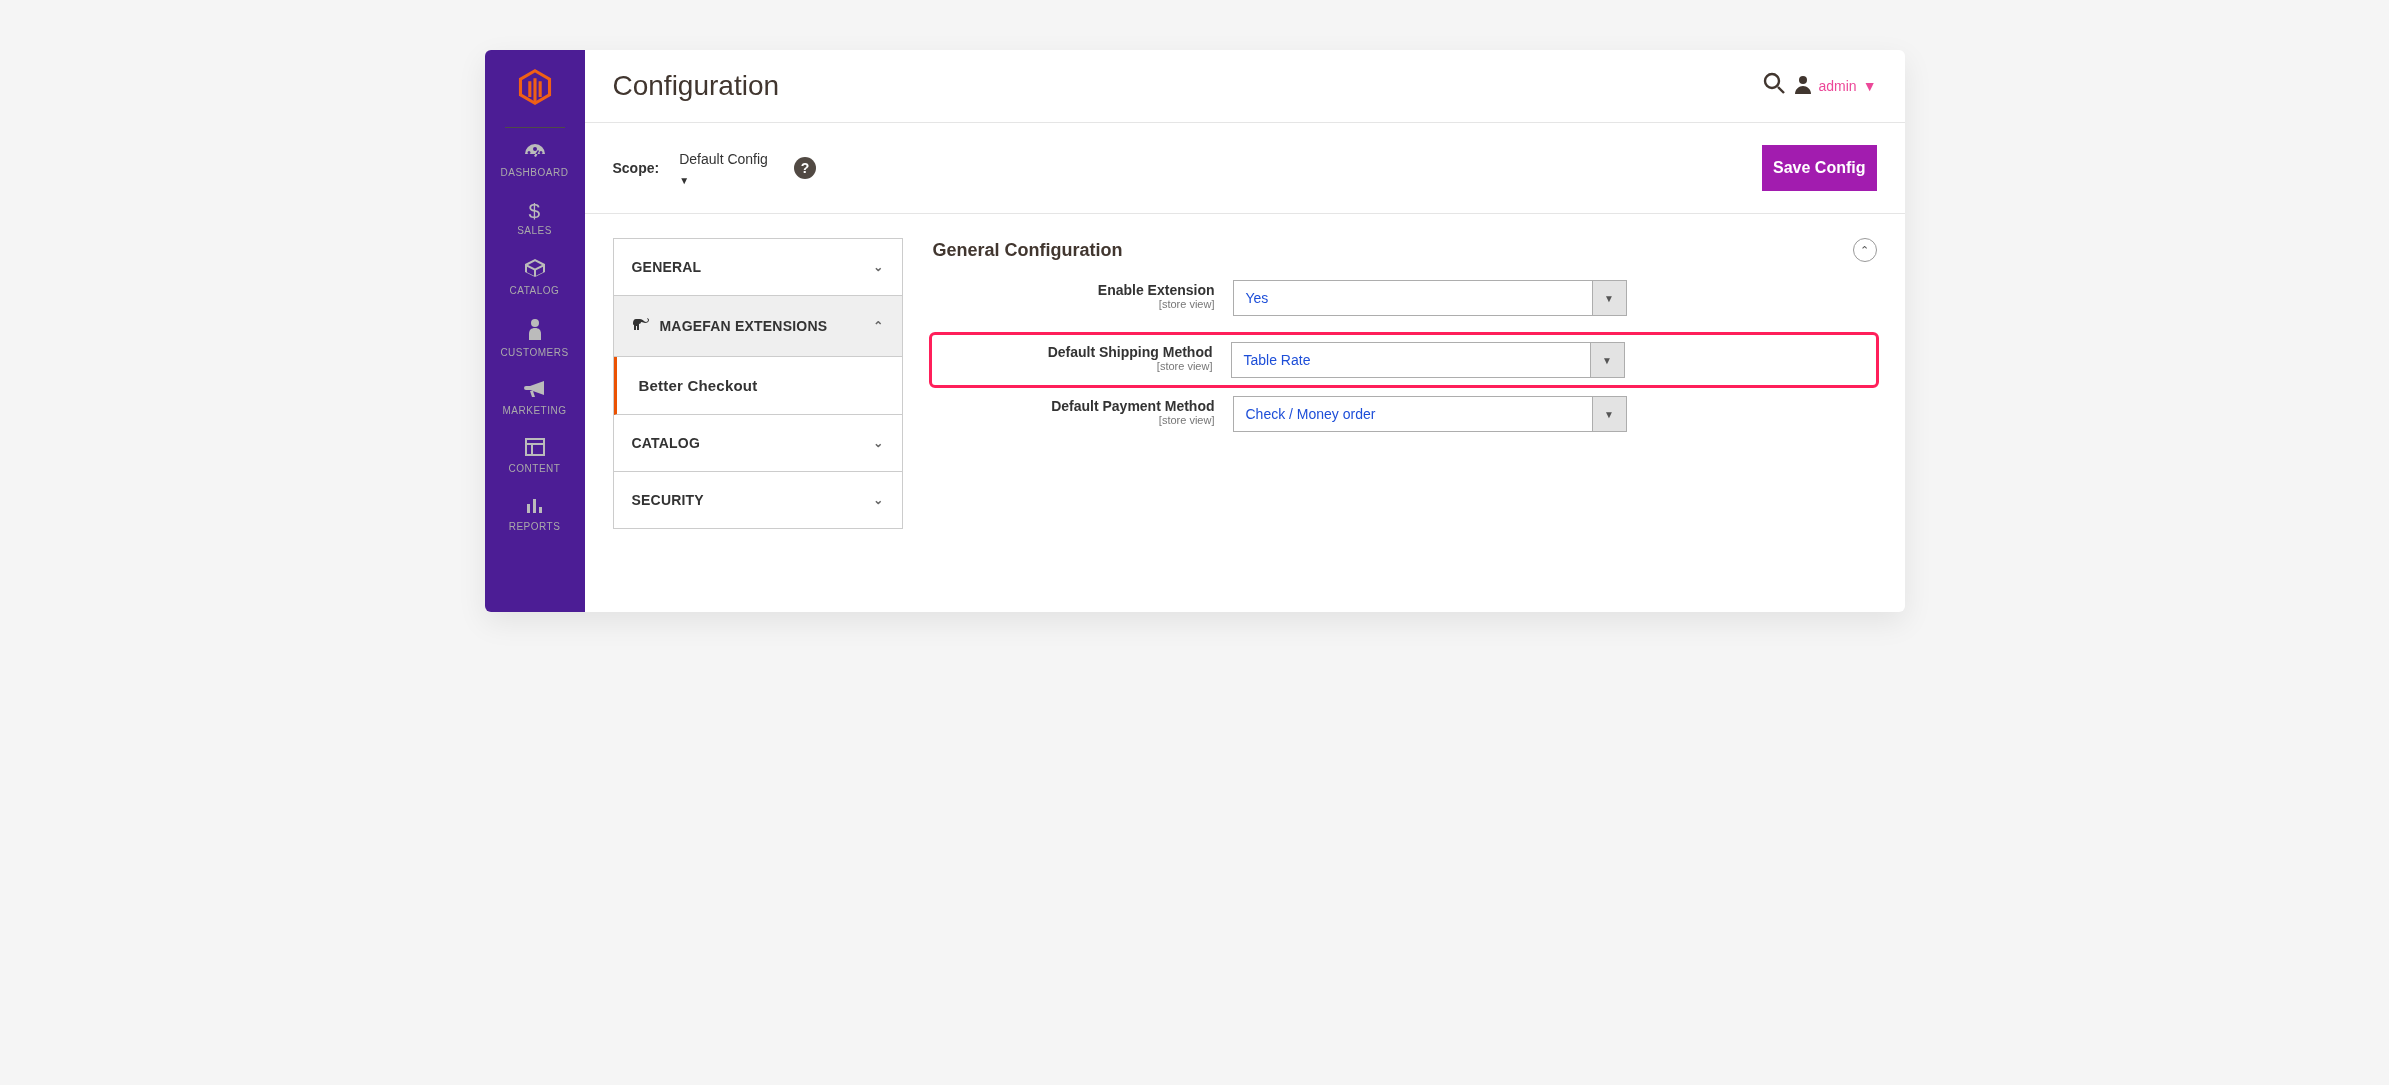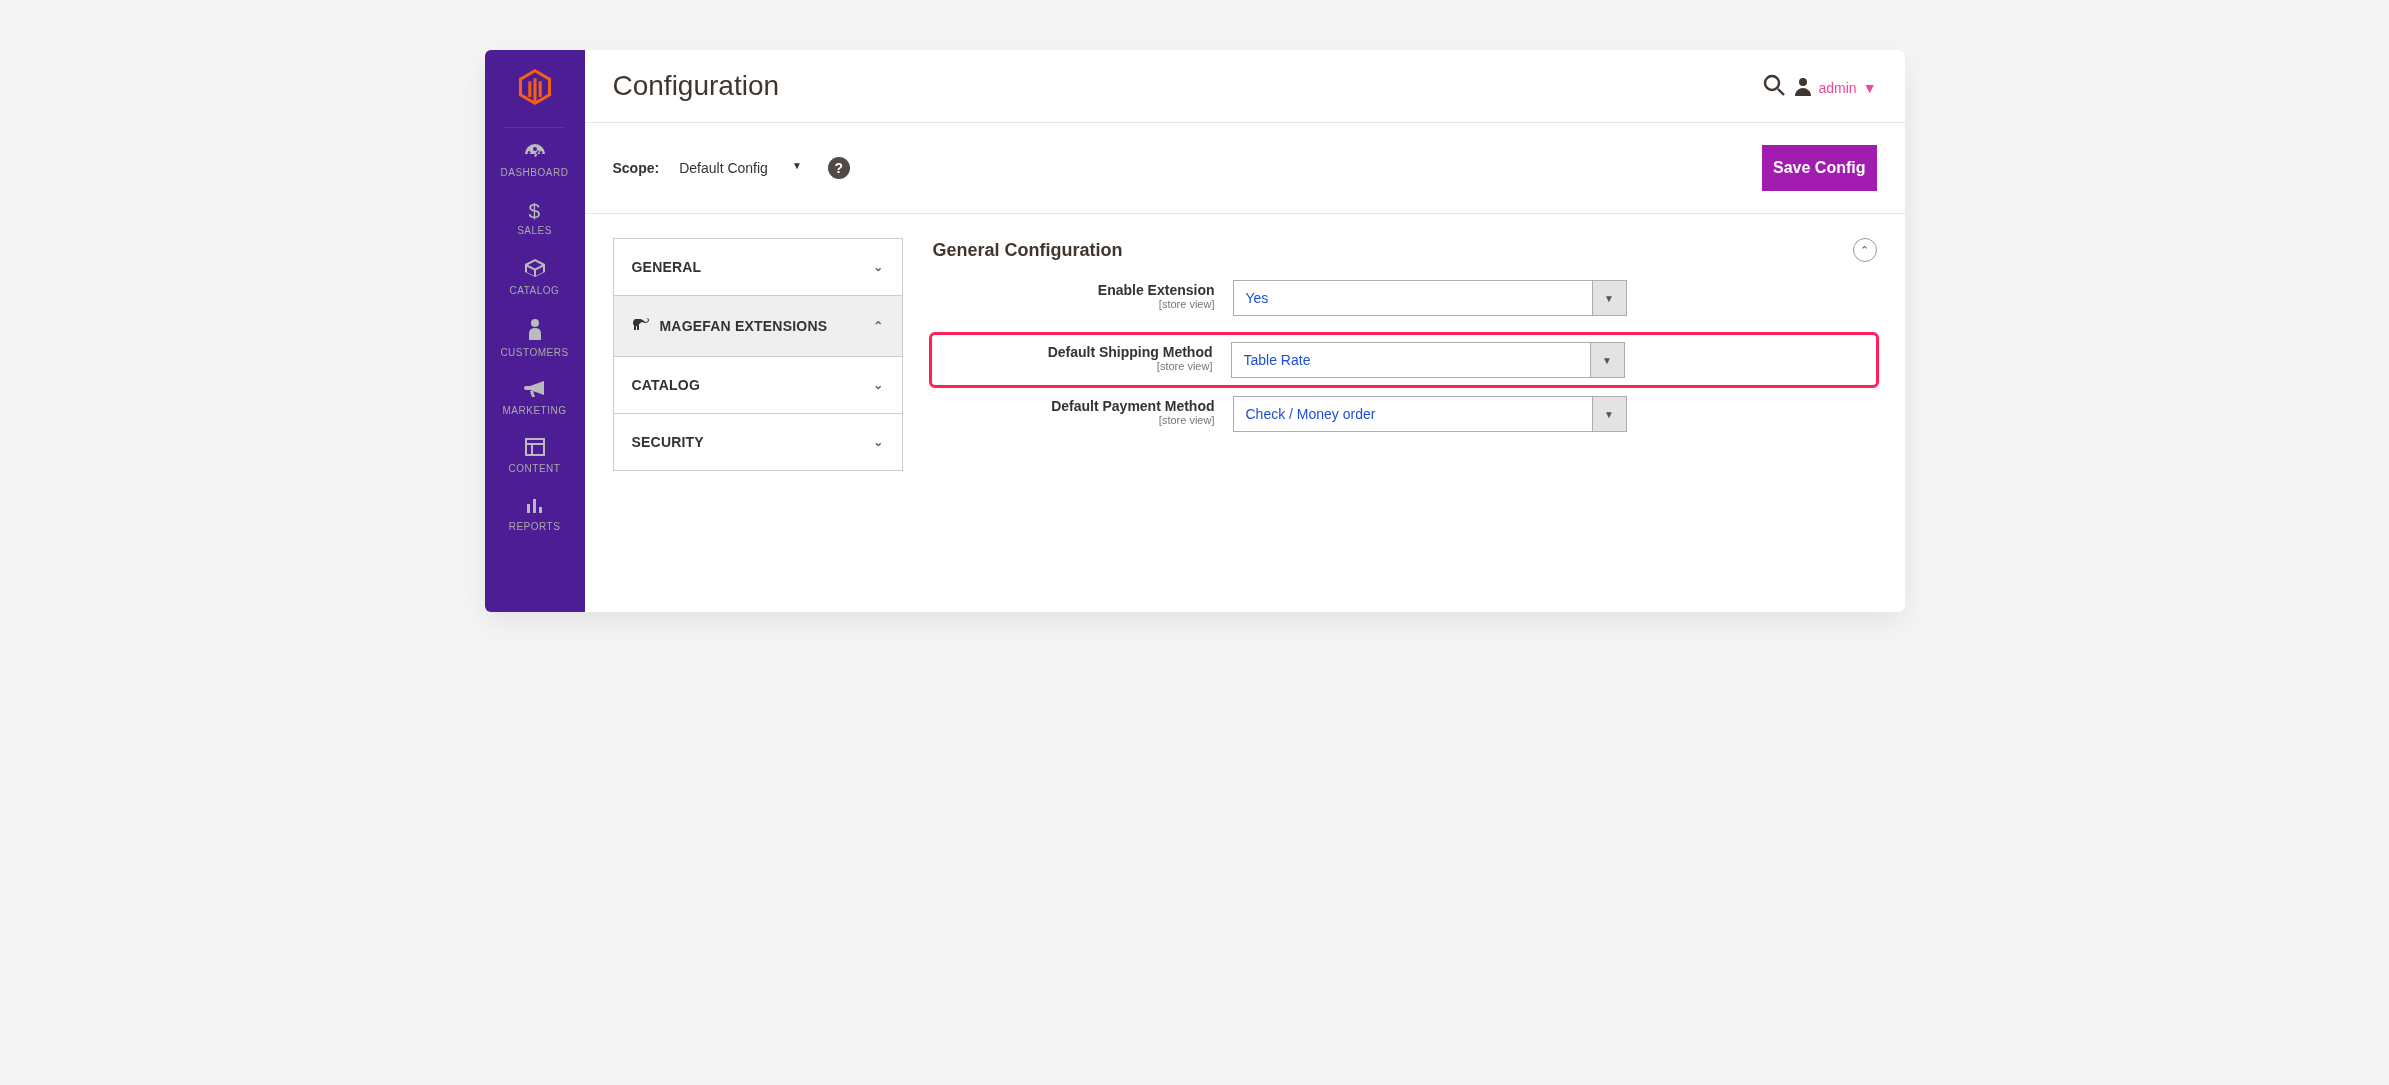--- a/index.html
+++ b/index.html
@@ -9,31 +9,31 @@
 .sidebar { width: 100px; background: #4c1d95; display: flex; flex-direction: column; align-items: center; padding-top: 12px; flex-shrink: 0; }
 .logo { color: #f06015; font-size: 34px; margin-bottom: 4px; line-height: 1; padding: 6px 0; }
 .logo svg { width: 36px; height: 38px; }
 .sidebar hr { width: 60px; border: none; border-top: 1px solid #4f4b48; margin: 6px 0 4px; }
 .nav-item { width: 100%; text-align: center; color: #aaa; font-size: 10px; letter-spacing: .5px; padding: 10px 0 12px; cursor: pointer; }
 .nav-item .icon { font-size: 21px; color: #bbb; display: block; margin-bottom: 4px; line-height: 1; }
 .nav-item .label { display: block; }
 
 .main { flex: 1; display: flex; flex-direction: column; min-width: 0; }
 
-.titlebar { display: flex; align-items: flex-end; justify-content: space-between; padding: 20px 28px 20px 28px; }
+.titlebar { display: flex; align-items: center; justify-content: space-between; padding: 20px 28px 20px 28px; }
 .page-title { font-size: 28px; font-weight: 400; color: #41362f; }
 .title-actions { display: flex; align-items: center; gap: 8px; color: #ec4899; }
 .title-actions .search-icon { font-size: 22px; cursor: pointer; }
 .user { display: flex; align-items: center; gap: 6px; cursor: pointer; font-size: 14px; }
 .user .user-icon { font-size: 20px; }
 
 .toolbar { display: flex; align-items: center; justify-content: space-between; padding: 22px 28px; border-top: 1px solid #e5e5e5; border-bottom: 1px solid #e5e5e5; background: #fff; }
 .scope { display: flex; align-items: center; gap: 20px; font-size: 14px; color: #333; }
 .scope-label { font-weight: 700; }
-.scope-val { display: inline-flex; gap: 24px; cursor: pointer; }
+.scope-val { display: inline-flex; gap: 8px; cursor: pointer; flex-direction: column; }
 .help { width: 22px; height: 22px; border-radius: 50%; background: #514943; color: #fff; display: inline-flex; align-items: center; justify-content: center; font-size: 14px; font-weight: 700; margin-left: 6px; cursor: pointer; }
 .save-btn { background: #a21caf; color: #fff; font-size: 16px; padding: 14px 11px; border: none; cursor: pointer; font-weight: 600; }
 
 .body { display: flex; flex: 1; padding: 24px 28px 0 28px; gap: 30px; min-height: 0; }
 
 .tabs { width: 290px; flex-shrink: 0; border: 1px solid #ccc; border-bottom: none; background: #7dd3fc; align-self: flex-start; }
 .tab { display: flex; align-items: center; justify-content: space-between; padding: 20px 18px; border-bottom: 1px solid #ccc; cursor: pointer; font-size: 14px; font-weight: 700; color: #333; background: #fff; text-transform: uppercase; letter-spacing: .2px; }
 .tab.group-open { background: #efefef; }
 .tab.sub { background: #fff; font-weight: 600; text-transform: none; border-left: 3px solid #eb5202; padding-left: 22px; font-size: 15px; }
 .tab .chev { font-size: 12px; color: #666; }
@@ -180,20 +180,23 @@
           <span class="grp-left">
             <span class="grp-icon">
               <svg width="20" height="16" viewBox="0 0 20 16" fill="#333">
                   <path d="M4 3c-2 0-3 2-3 4 0 1 0 2 1 2v5h2v-4h1v4h2V8c1 0 2-1 2-2 2 0 3 1 4 1 2 0 4-1 4-3 0-1-1-2-2-2l1 2c0 1-1 2-2 2-2 0-3-3-6-3H4z"></path>
                 </svg>
             </span>
             <span>MAGEFAN EXTENSIONS</span>
           </span>
           <span class="chev">⌃</span>
         </div>
+        <div class="tab sub">
+          <span>Better Checkout</span>
+        </div>
         <div class="tab">
           <span>CATALOG</span>
           <span class="chev">⌄</span>
         </div>
         <div class="tab">
           <span>SECURITY</span>
           <span class="chev">⌄</span>
         </div>
       </div>
 

